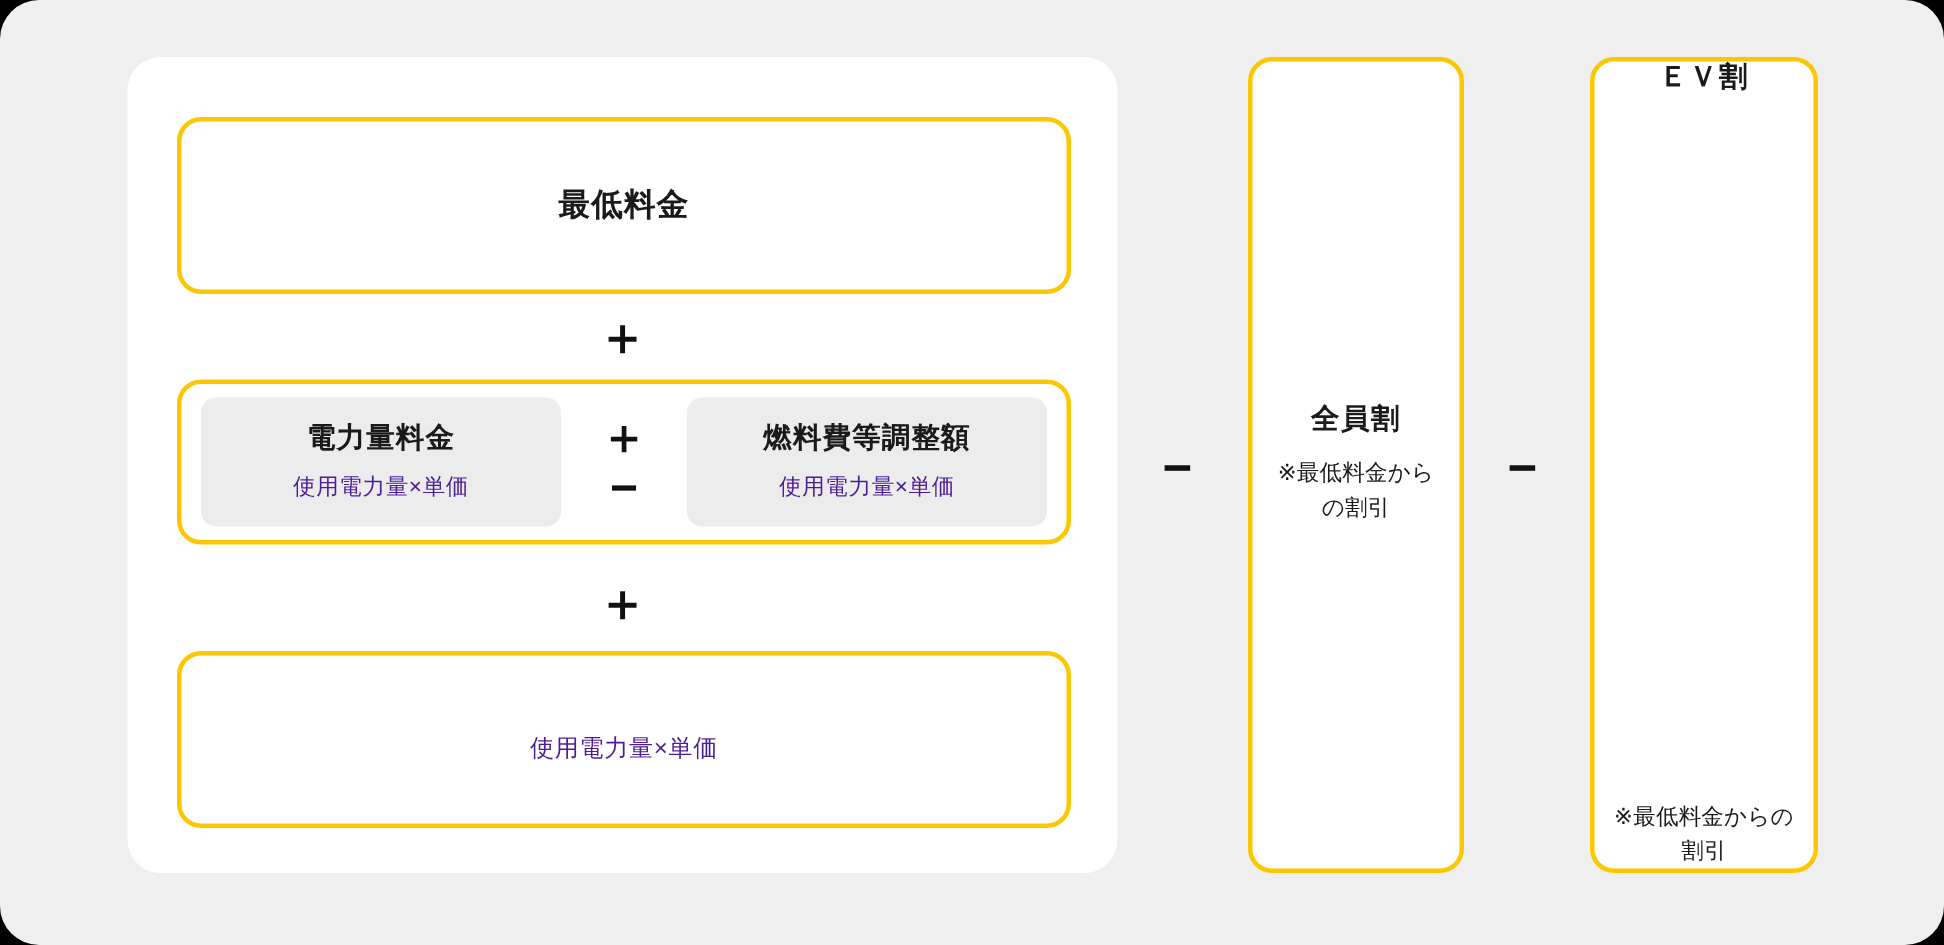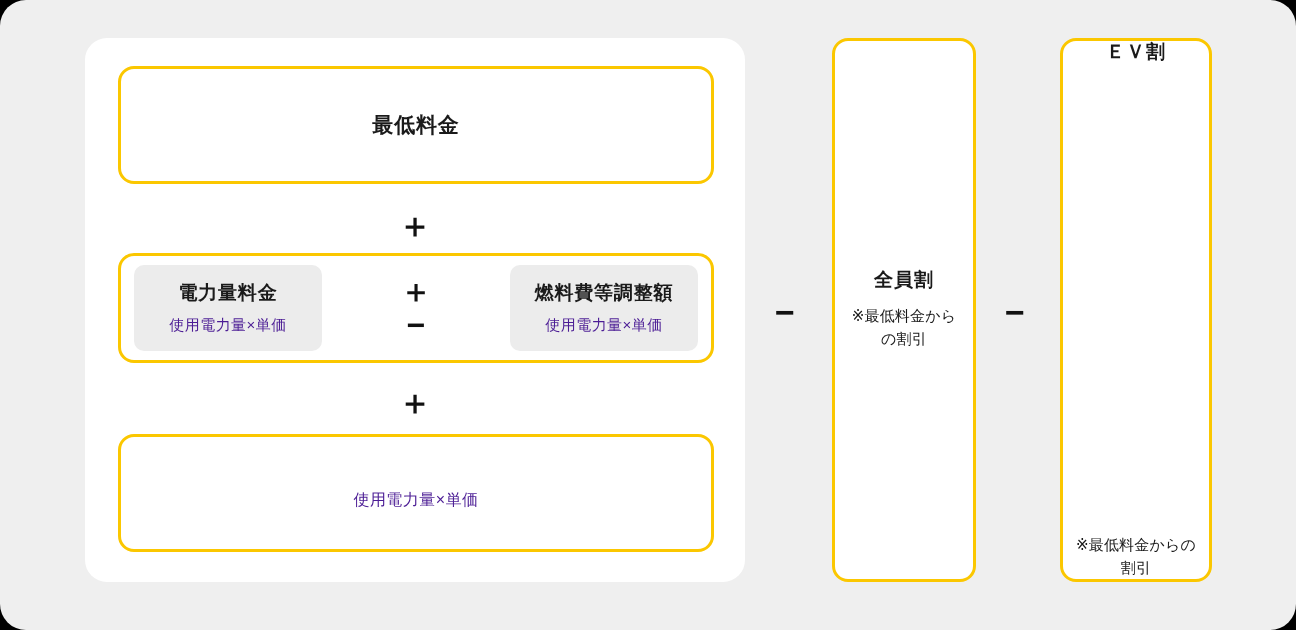--- a/index.html
+++ b/index.html
@@ -45,21 +45,21 @@
     background: #FFFFFF;
     border: 3px solid #FBC700;
     border-radius: 16px;
     box-sizing: border-box;
     display: flex;
     flex-direction: column;
     align-items: center;
     justify-content: center;
   }
 
-  .row-min    { top: 28px;  height: 118px; }
+  .row-min    { top: 40px;  height: 118px; }
   .row-usage  { top: 215px; height: 110px; }
   .row-levy   { top: 396px; height: 118px; }
 
   .box-title {
     font-size: 21px;
     font-weight: bold;
     color: #1A1A1A;
     letter-spacing: 0.04em;
     line-height: 1.2;
   }
@@ -79,21 +79,21 @@
     align-items: center;
     justify-content: space-between;
     width: 100%;
     height: 100%;
     padding: 0 13px;
     box-sizing: border-box;
   }
   .gray-box {
     background: #ECECEC;
     border-radius: 10px;
-    width: 188px;
+    width: 240px;
     height: 86px;
     display: flex;
     flex-direction: column;
     align-items: center;
     justify-content: center;
     box-sizing: border-box;
   }
   .gray-box .box-title { font-size: 19px; }
   .gray-box .box-sub   { font-size: 15px; margin-top: 11px; }
 

